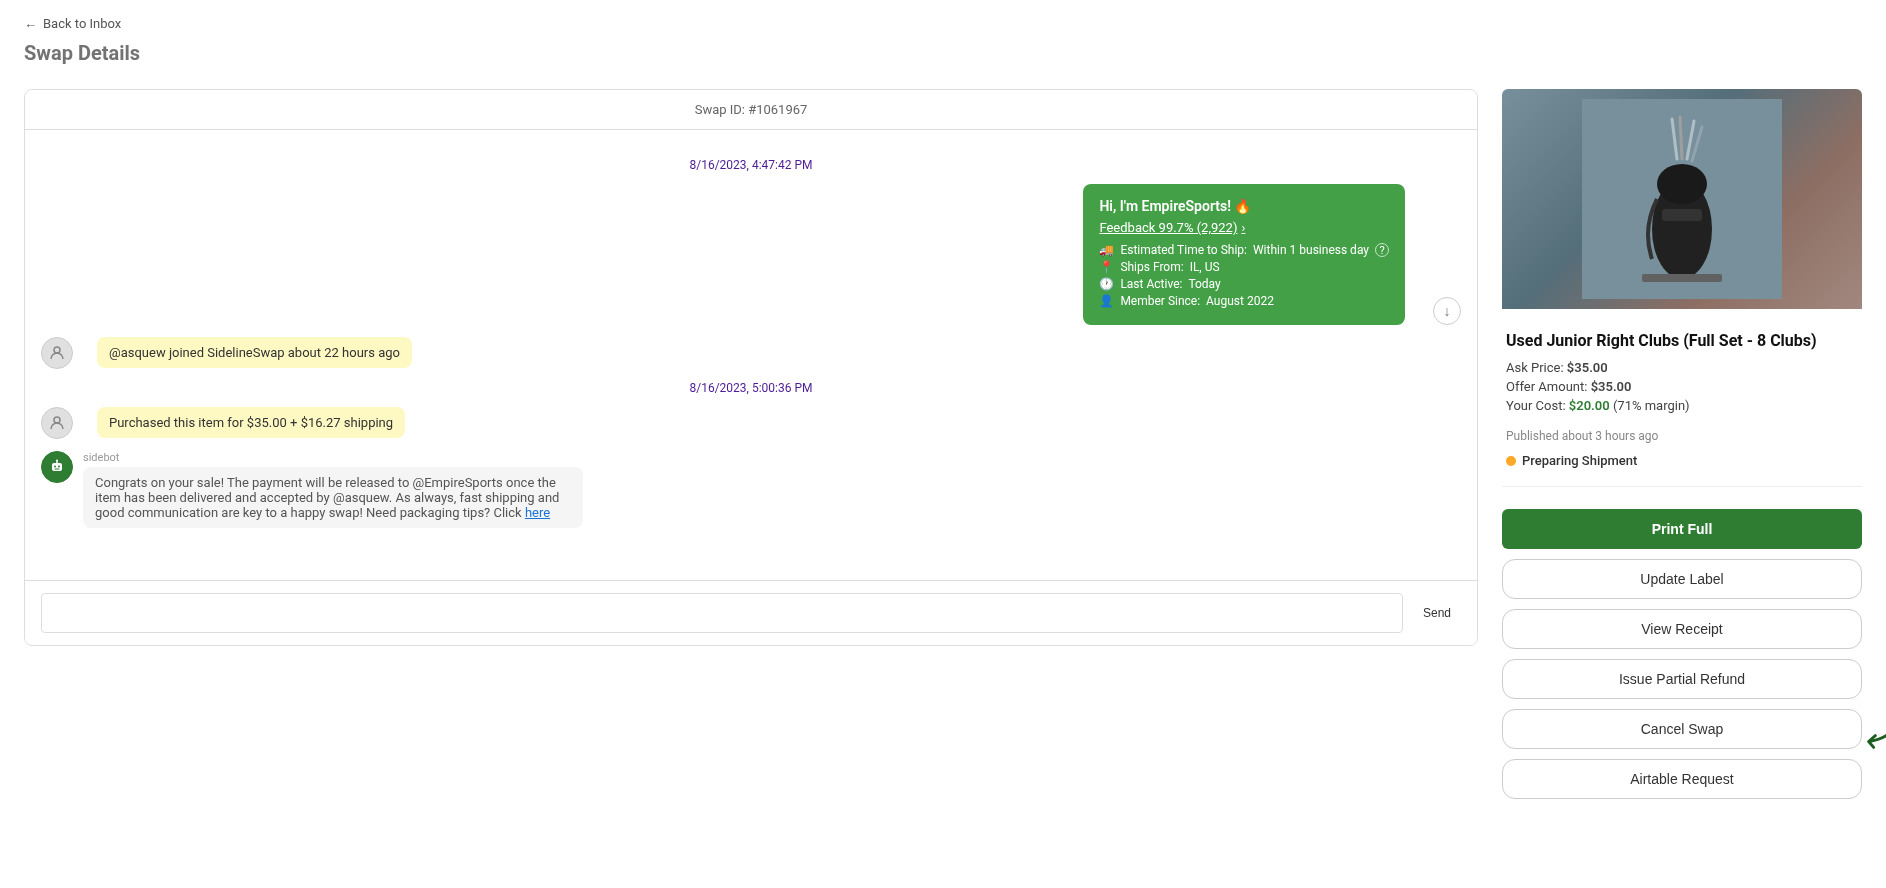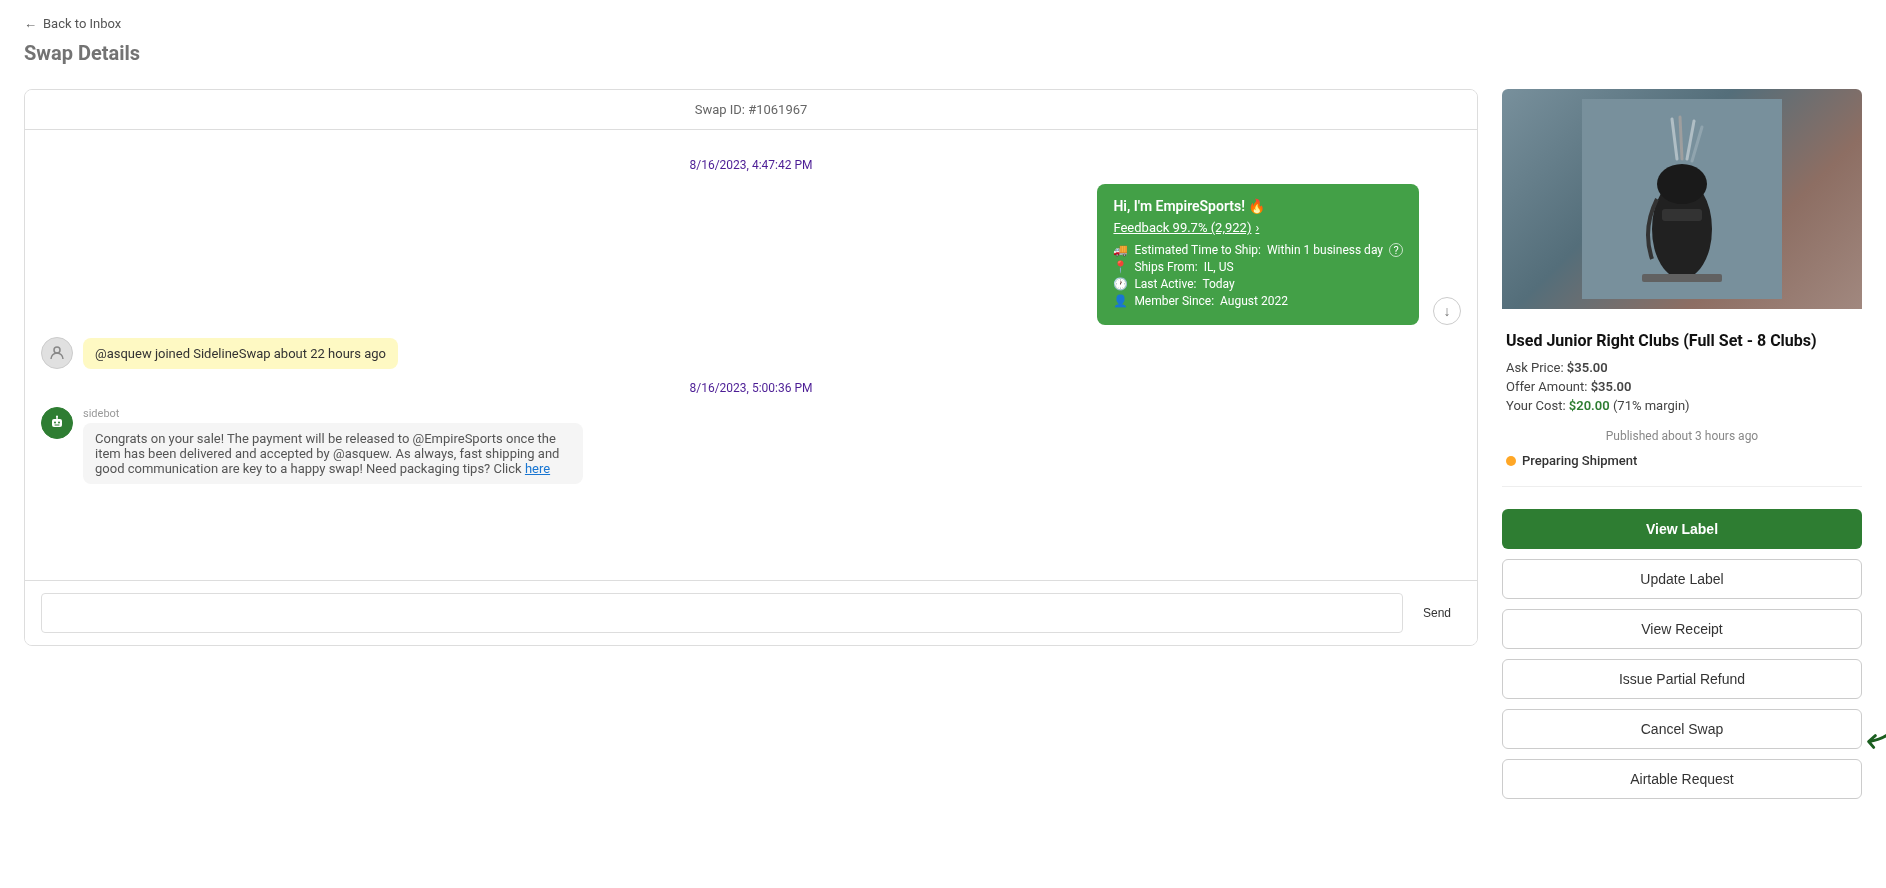--- a/index.html
+++ b/index.html
@@ -62,22 +62,22 @@
       position: relative;
     }
     .timestamp {
       text-align: center;
       color: #4c1d95;
       font-size: 12px;
       margin: 12px 0;
     }
     .message-row {
       display: flex;
-      align-items: center;
-      gap: 10px;
+      align-items: flex-start;
+      gap: 24px;
       margin-bottom: 12px;
     }
     .message-row.right {
       justify-content: flex-end;
     }
     .avatar {
       width: 32px;
       height: 32px;
       border-radius: 50%;
       background: #e0e0e0;
@@ -237,21 +237,20 @@
     }
     .product-detail-row span.green {
       color: #2e7d32;
       font-weight: 600;
     }
     .published-time {
       font-size: 12px;
       color: #888;
       margin-top: 16px;
       margin-bottom: 10px;
-      text-align: center;
     }
     .status-badge {
       display: flex;
       align-items: center;
       gap: 6px;
       font-size: 13px;
       font-weight: 500;
       color: #333;
       margin-bottom: 4px;
     }
@@ -276,21 +275,21 @@
       padding: 12px;
       font-size: 14px;
       font-weight: 600;
       cursor: pointer;
       width: 100%;
     }
     .btn-outline {
       background: #fff;
       color: #333;
       border: 1px solid #ccc;
-      border-radius: 6px;
+      border-radius: 13px;
       padding: 11px;
       font-size: 14px;
       font-weight: 500;
       cursor: pointer;
       width: 100%;
     }
     .cancel-arrow-wrapper {
       position: relative;
     }
     .cancel-arrow {
@@ -368,20 +367,31 @@
               <path d="M2 14c0-3.3 2.7-6 6-6s6 2.7 6 6" stroke="#888" stroke-width="1.5" fill="none"></path>
             </svg>
           </div>
           <div class="bubble">
             <span>@asquew joined SidelineSwap about 22 hours ago</span>
           </div>
         </div>
 
         <div class="timestamp">8/16/2023, 5:00:36 PM</div>
 
+        <div class="message-row">
+          <div class="avatar">
+            <svg width="16" height="16" viewBox="0 0 16 16" fill="none">
+              <circle cx="8" cy="5" r="3" stroke="#888" stroke-width="1.5"></circle>
+              <path d="M2 14c0-3.3 2.7-6 6-6s6 2.7 6 6" stroke="#888" stroke-width="1.5" fill="none"></path>
+            </svg>
+          </div>
+          <div class="bubble">
+            <span>Purchased this item for $35.00 + $16.27 shipping</span>
+          </div>
+        </div>
 
         <div class="system-message-row">
           <div class="avatar bot">
             <svg width="16" height="16" viewBox="0 0 16 16" fill="none">
               <rect x="3" y="4" width="10" height="8" rx="2" fill="#fff"></rect>
               <circle cx="6" cy="7.5" r="1" fill="#2e7d32"></circle>
               <circle cx="10" cy="7.5" r="1" fill="#2e7d32"></circle>
               <path d="M6 10h4" stroke="#2e7d32" stroke-width="1" stroke-linecap="round"></path>
               <path d="M8 4V2" stroke="#fff" stroke-width="1.5" stroke-linecap="round"></path>
               <circle cx="8" cy="1.5" r="1" fill="#fff"></circle>
@@ -447,21 +457,21 @@
           <span>(71% margin)</span>
         </div>
         <div class="published-time">Published about 3 hours ago</div>
         <div class="status-badge">
           <span class="status-dot"></span>
           <span>Preparing Shipment</span>
         </div>
       </div>
 
       <div class="action-buttons">
-        <button class="btn-primary">View Label</button>
+        <button class="btn-primary">Print Full</button>
         <button class="btn-outline">Update Label</button>
         <button class="btn-outline">View Receipt</button>
         <button class="btn-outline">Issue Partial Refund</button>
         <div class="cancel-arrow-wrapper">
           <button class="btn-outline">Cancel Swap</button>
           
           <svg class="cancel-arrow" viewBox="0 0 60 60" xmlns="http://www.w3.org/2000/svg">
             <path d="M55 10 Q55 40 20 45 L28 38 M20 45 L26 52" stroke="#1b5e20" stroke-width="3.5" fill="none" stroke-linecap="round" stroke-linejoin="round"></path>
           </svg>
         </div>

